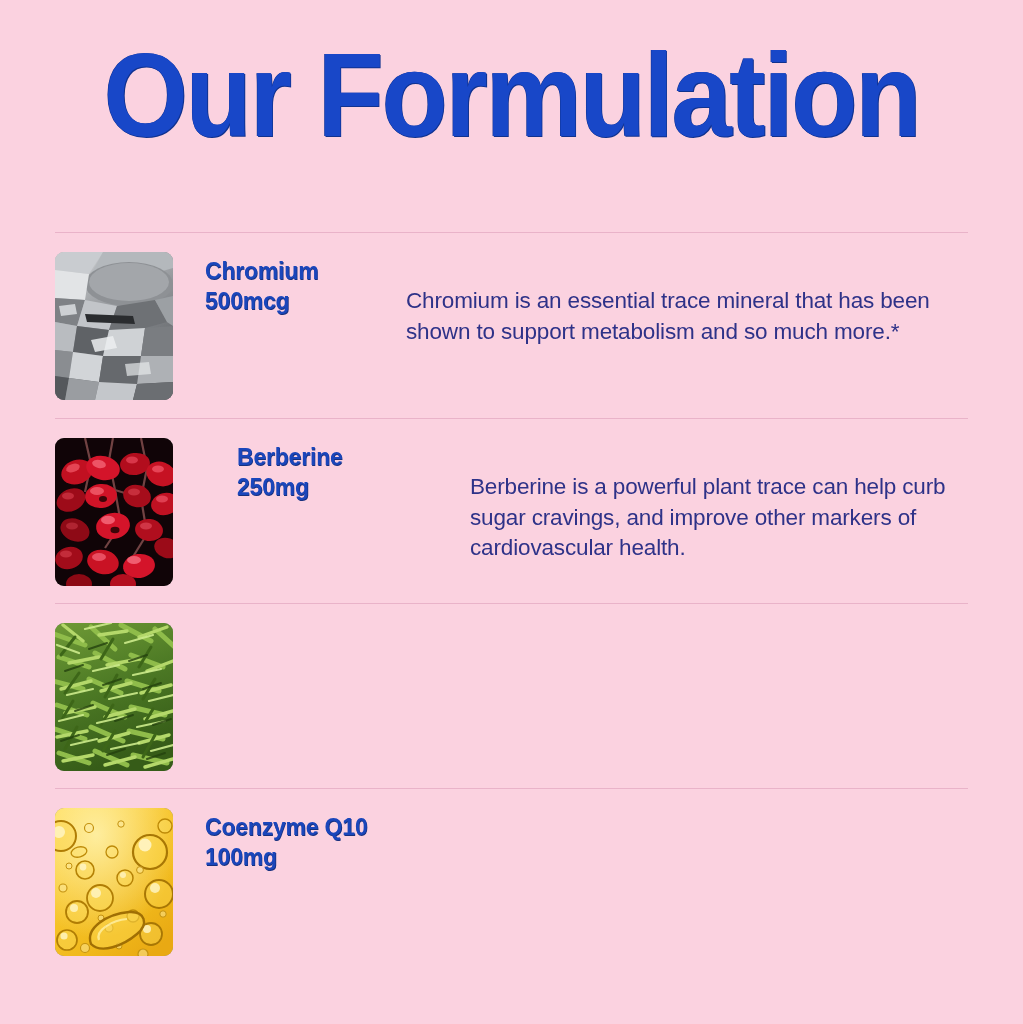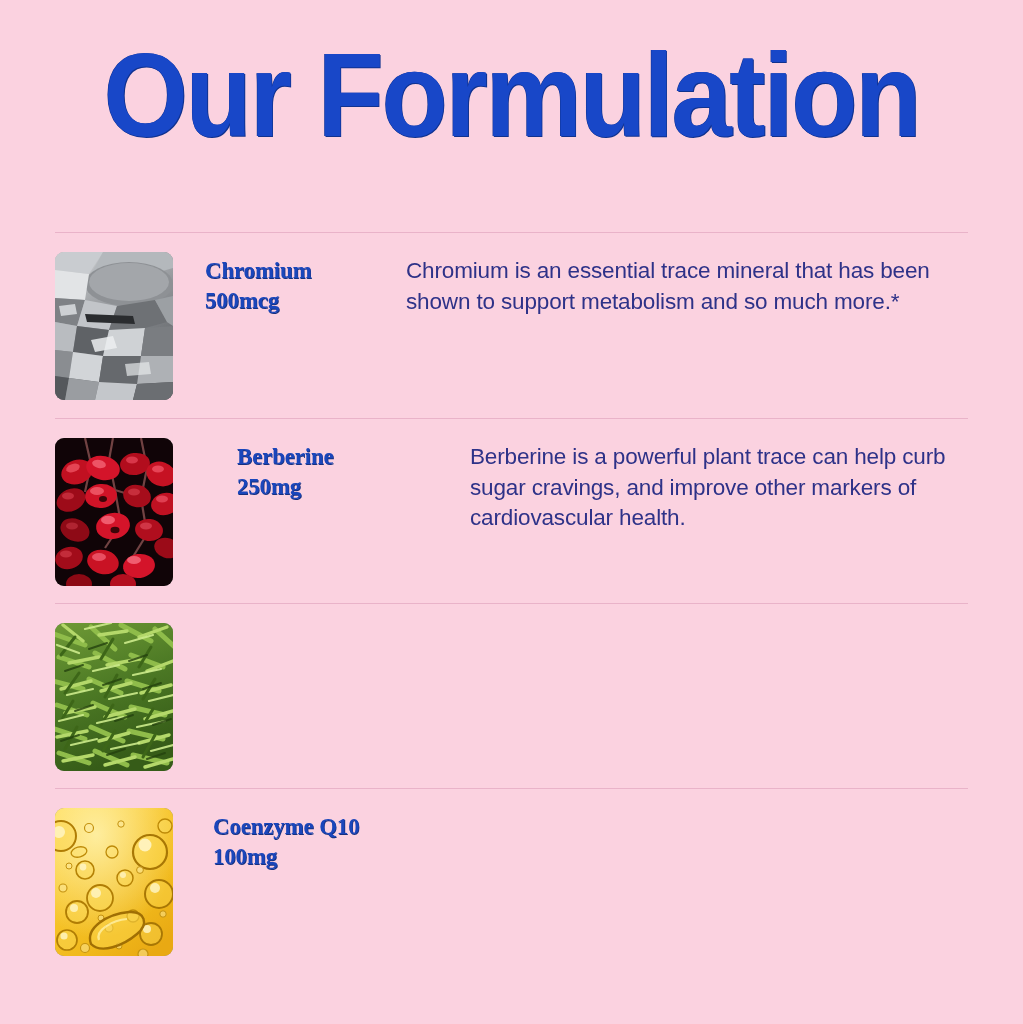--- a/index.html
+++ b/index.html
@@ -58,21 +58,21 @@
     position: relative;
     border-top: 1px solid #e9b3c9;
     display: flex;
     align-items: flex-start;
     padding-top: 19px;
   }
 
   .row-0 { min-height: 186px; }
   .row-1 { min-height: 185px; gap: 32px; }
   .row-2 { min-height: 185px; }
-  .row-3 { min-height: 195px; gap: 8px; }
+  .row-3 { min-height: 195px; }
 
   
   .thumb {
     flex: 0 0 auto;
     width: 118px;
     height: 148px;
     border-radius: 9px;
     overflow: hidden;
     position: relative;
     background: #888;
@@ -82,21 +82,21 @@
 
   
   .name-col {
     flex: 0 0 auto;
     width: 233px;
     padding-left: 32px;
     padding-top: 4px;
   }
 
   .name-line {
-    font-family: Liberation Serif, serif;
+    font-family: Liberation Sans, sans-serif;
     font-weight: 700;
     font-size: 23px;
     line-height: 30px;
     letter-spacing: -0.2px;
     color: #1a46bb;
     text-shadow: 0.6px 0.6px 0 #16307e;
   }
 
   
   .desc-col {
@@ -105,20 +105,21 @@
     padding-right: 6px;
   }
 
   .desc {
     font-family: "Liberation Sans", sans-serif;
     font-weight: 400;
     font-size: 22.5px;
     line-height: 30.5px;
     letter-spacing: -0.15px;
     color: #2e3288;
+    margin-top: 30px;
   }
 </style>
 </head>
 <body>
 
 <div class="page">
 
   <div class="title-wrap">
     <span class="title">Our Formulation</span>
   </div>

